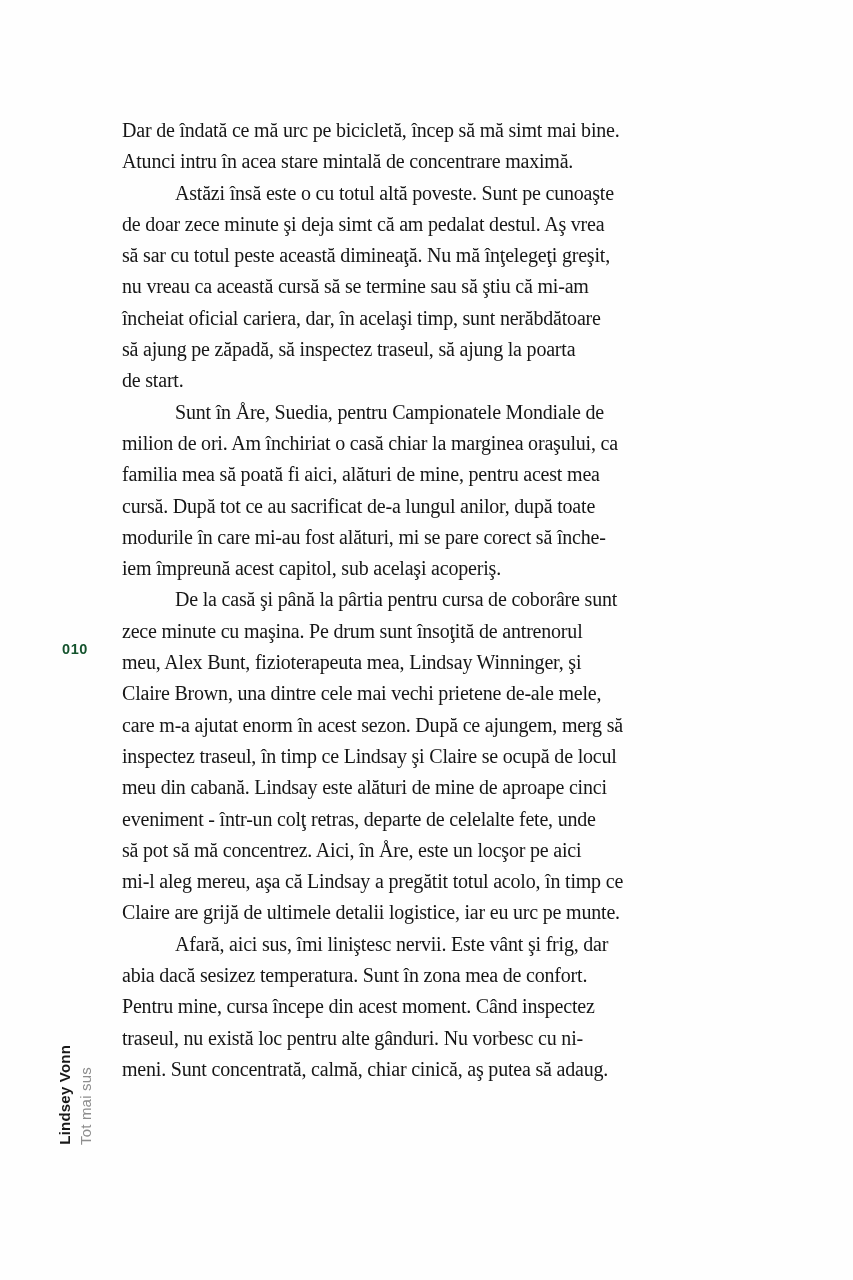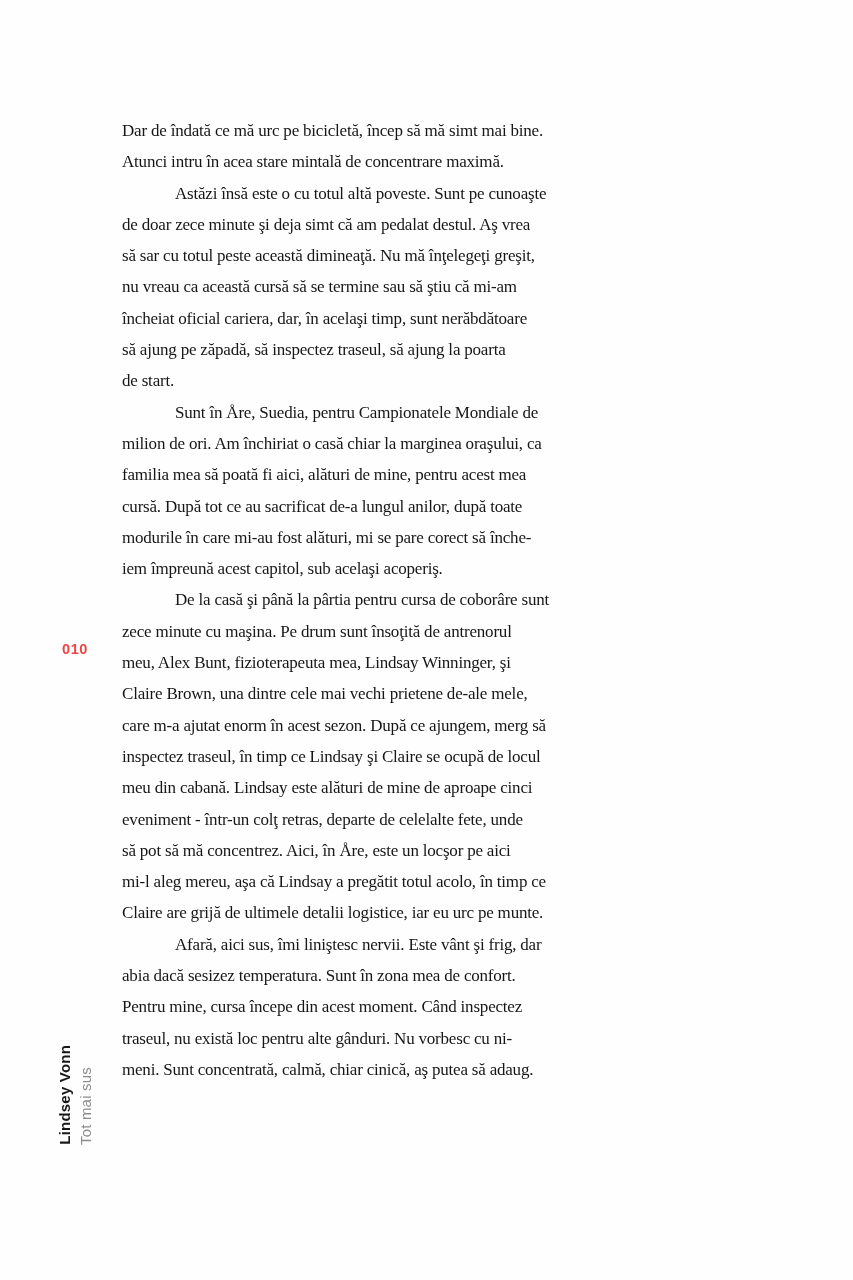--- a/index.html
+++ b/index.html
@@ -13,40 +13,40 @@
     height: 1280px;
     background: #fefefe;
     overflow: hidden;
     font-family: "Liberation Serif", serif;
   }
   .body-text {
     position: absolute;
     left: 122px;
     top: 115px;
     width: 640px;
-    font-size: 17px;
+    font-size: 20px;
     line-height: 31.3px;
     letter-spacing: -0.2px;
     color: #161616;
   }
   .body-text .line {
     white-space: pre;
   }
   .body-text .line.indent {
     padding-left: 53px;
   }
   .folio {
     position: absolute;
     left: 62px;
     top: 641px;
     font-family: "Liberation Sans", sans-serif;
     font-weight: bold;
     font-size: 14.5px;
     letter-spacing: 0.6px;
-    color: #ef4444;
+    color: #14532d;
   }
   .margin-vertical {
     position: absolute;
     left: 55px;
     top: 1033px;
     height: 112px;
     display: flex;
     flex-direction: row;
     align-items: flex-end;
     gap: 2px;

